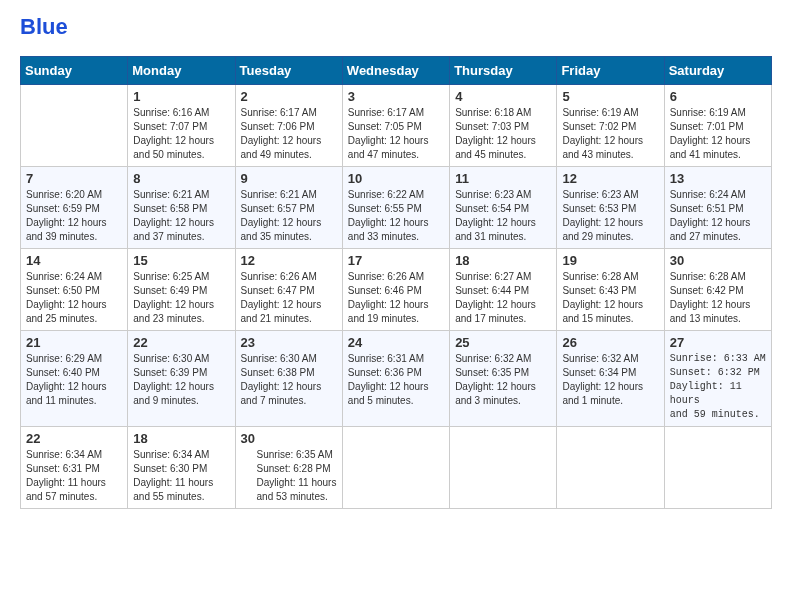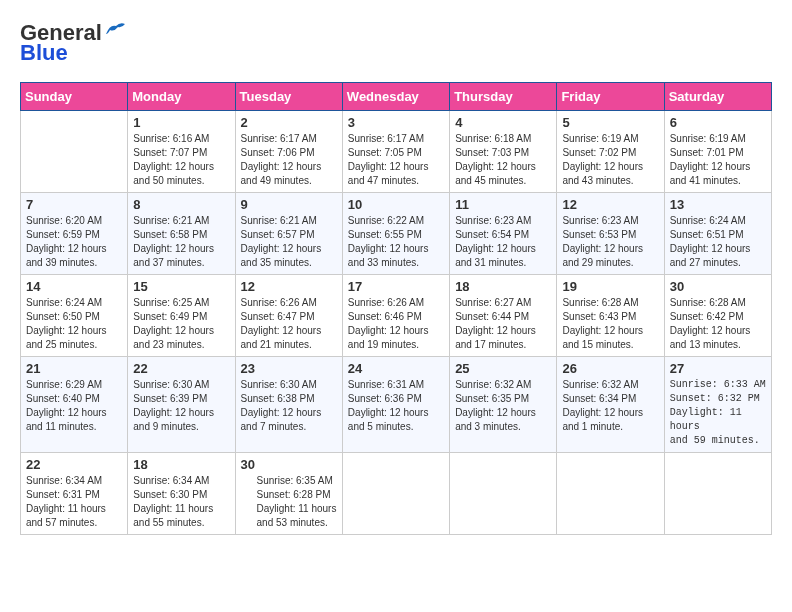--- a/index.html
+++ b/index.html
@@ -65,33 +65,27 @@
     .day-info {
       font-size: 10px;
       line-height: 1.4;
       color: #333;
     }
     .empty-cell {
       background: #f9f9f9;
     }
     tr:nth-child(even) td { background: #f5f8ff; }
     tr:nth-child(odd) td { background: #fff; }
-    .calendar thead tr th { background: #ec4899; }
+    .calendar thead tr th { background: #0369a1; }
   </style>
 </head>
 <body>
 
 <div class="header">
   <div class="logo">
-    <div style="display:flex;align-items:center;">
-      <span style="font-size:22px;font-weight:bold;color:#333;">General</span>
-      <svg width="22" height="18" viewBox="0 0 22 18" style="margin-left:2px;margin-top:-8px;">
-        <path d="M2,14 Q6,4 12,6 Q16,2 21,4 Q18,8 14,7 Q10,12 6,10 Q4,14 2,14Z" fill="#1a6bbf"></path>
-      </svg>
-    </div>
     <span style="font-size:22px;font-weight:bold;color:#1d4ed8;margin-top:-6px;">Blue</span>
   </div>
   <div class="title-block">
     <div class="month-year"></div>
     <div class="location"></div>
   </div>
 </div>
 
 <table class="calendar">
   <thead>

